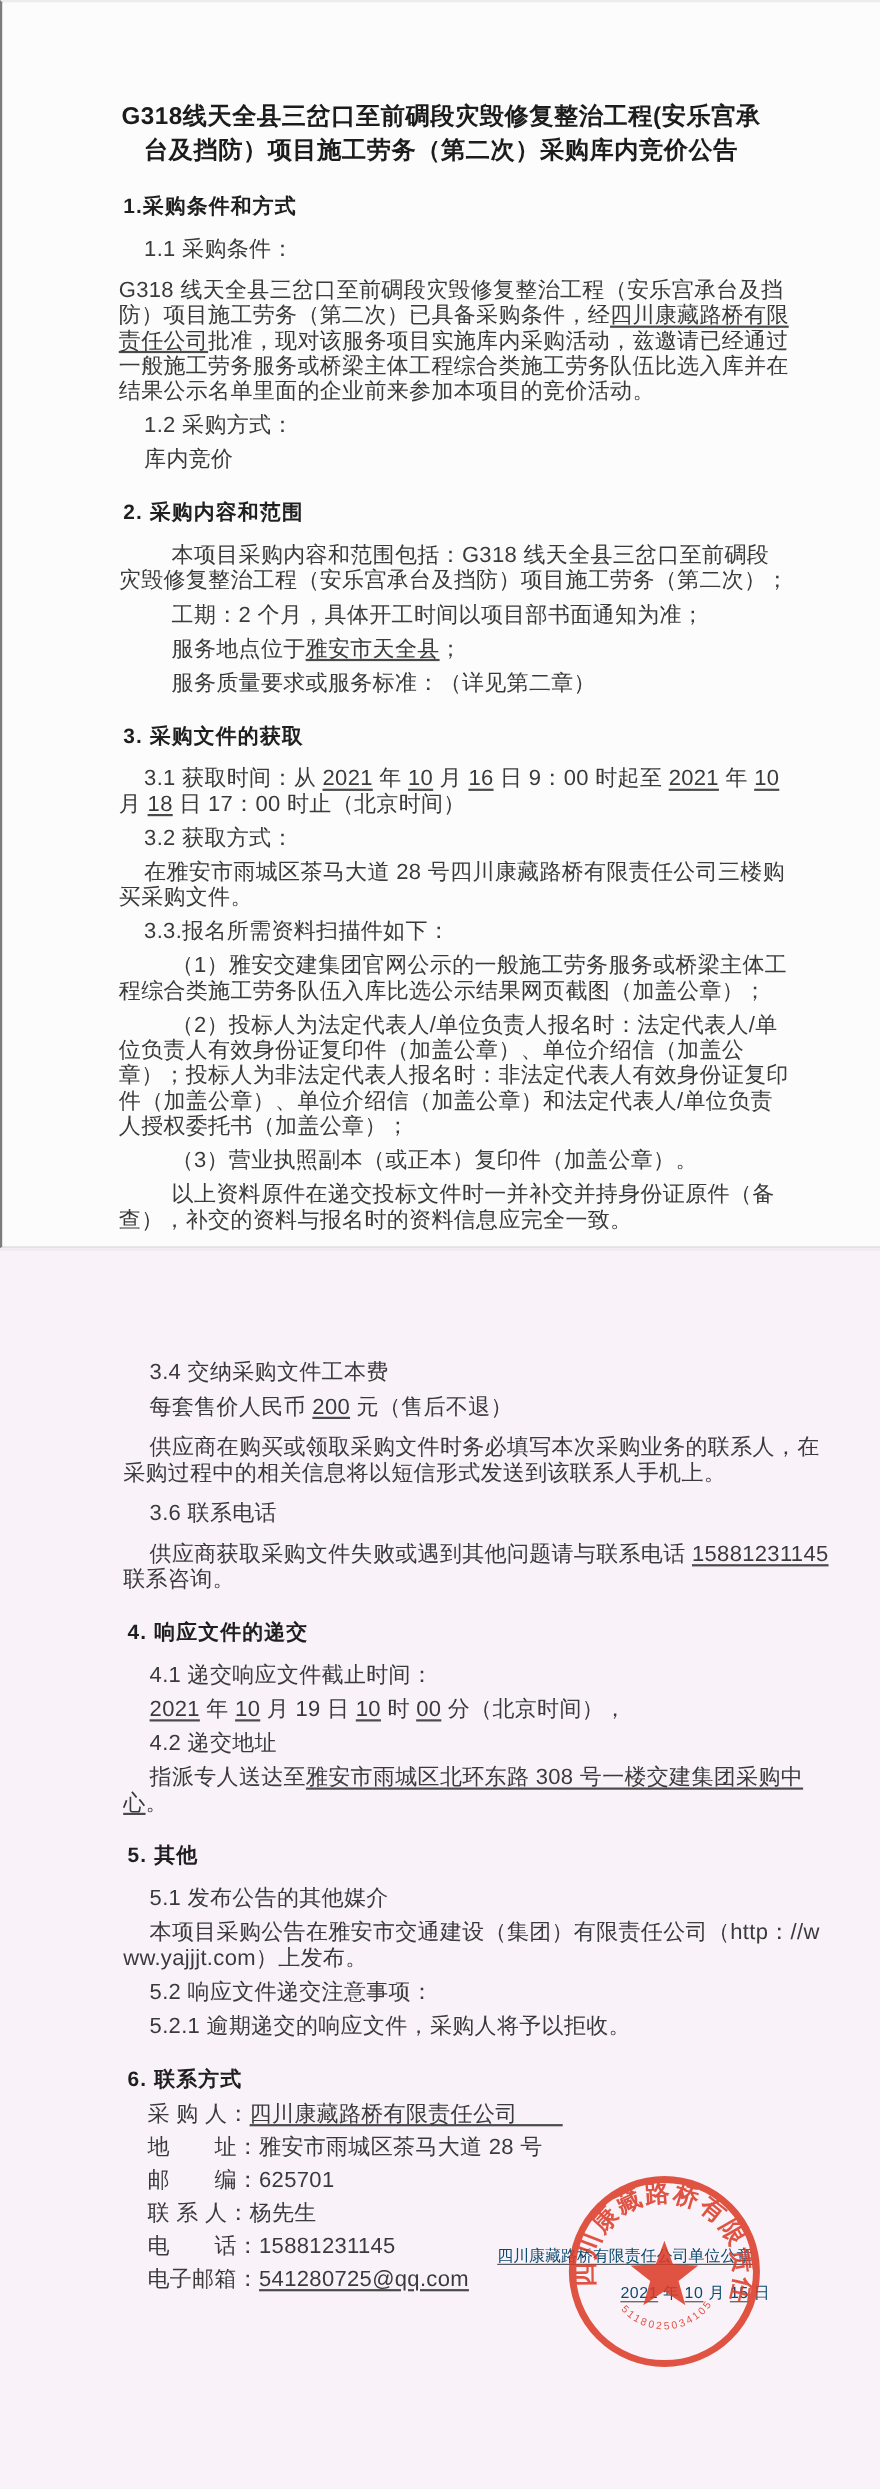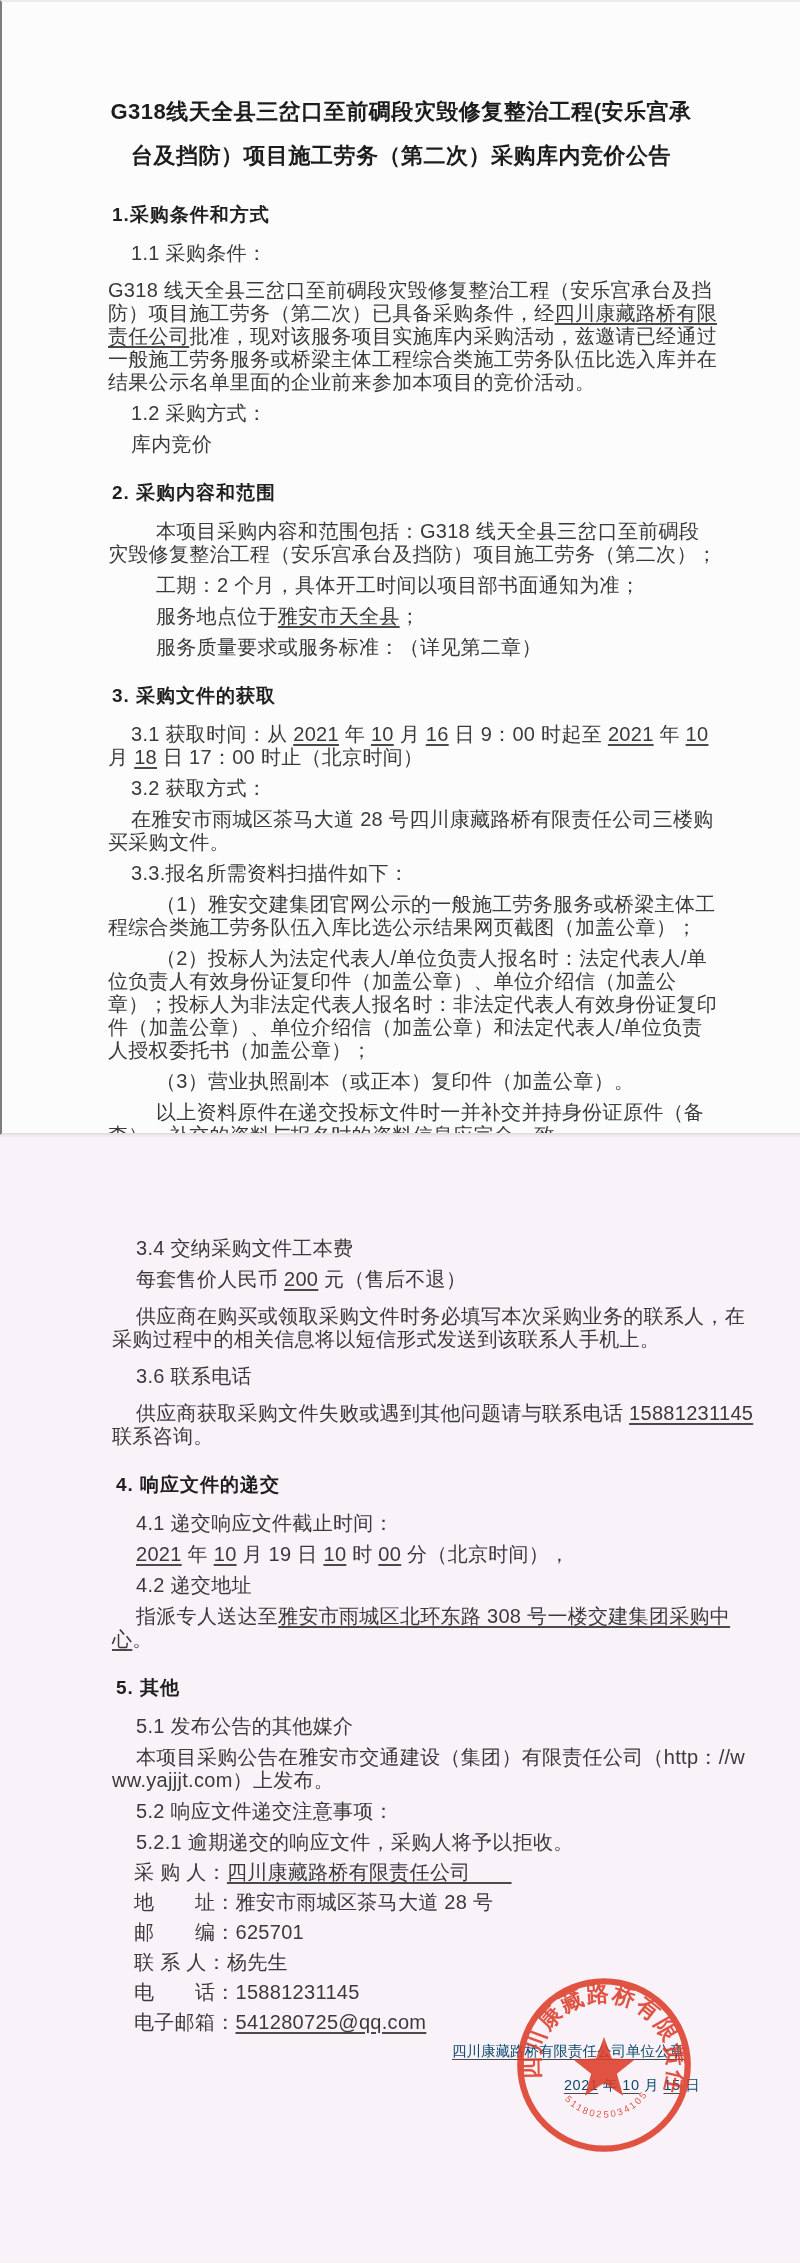--- a/index.html
+++ b/index.html
@@ -21,21 +21,21 @@
   .page-2{
     height:1126px;
     background:#f9f2f8;
     border-top:2px solid #f3eaf1;
   }
   .content-1{padding:0 82px 0 106px;}
   .content-2{padding:100px 44px 0 112px;}
   .doc-title{
     width:600px;margin:88px auto 0;
     text-align:center;
-    font-size:22px;line-height:44px;font-weight:bold;
+    font-size:22px;line-height:31px;font-weight:bold;
     color:#1c1c1c;letter-spacing:.5px;
     word-break:break-all;
   }
   p{margin:0;padding:0;}
   .h{
     font-size:19px;line-height:26px;font-weight:bold;color:#1f1f1f;
     margin-top:24px;margin-left:4px;letter-spacing:1px;
   }
   .h.first{margin-top:24px;}
   .p{font-size:20px;line-height:23px;margin-top:8px;word-break:break-all;letter-spacing:.3px;}
@@ -102,20 +102,21 @@
     <p class="p ind2"><span class="u">2021</span><span> 年 </span><span class="u">10</span><span> 月 19 日 </span><span class="u">10</span><span> 时 </span><span class="u">00</span><span> 分（北京时间），</span></p>
     <p class="p ind2">4.2 递交地址</p>
     <p class="p ind2"><span>指派专人送达至</span><span class="u">雅安市雨城区北环东路 308 号一楼交建集团采购中心</span><span>。</span></p>
 
     <p class="h">5. 其他</p>
     <p class="p aftr ind2">5.1 发布公告的其他媒介</p>
     <p class="p ind2">本项目采购公告在雅安市交通建设（集团）有限责任公司（http：//www.yajjjt.com）上发布。</p>
     <p class="p ind2">5.2 响应文件递交注意事项：</p>
     <p class="p ind2">5.2.1 逾期递交的响应文件，采购人将予以拒收。</p>
 
+    <p class="h">6. 联系方式</p>
     <p class="p aftr contact"><span>采 购 人：</span><span class="u">四川康藏路桥有限责任公司&nbsp;&nbsp;&nbsp;&nbsp;&nbsp;&nbsp;&nbsp;</span></p>
     <p class="p contact">地　　址：雅安市雨城区茶马大道 28 号</p>
     <p class="p contact">邮　　编：625701</p>
     <p class="p contact">联 系 人：杨先生</p>
     <p class="p contact">电　　话：15881231145</p>
     <p class="p contact"><span>电子邮箱：</span><span class="u">541280725@qq.com</span></p>
   </div>
 
   <div class="sign-block">
     <p><span class="u">四川康藏路桥有限责任公司单位公章</span></p>

